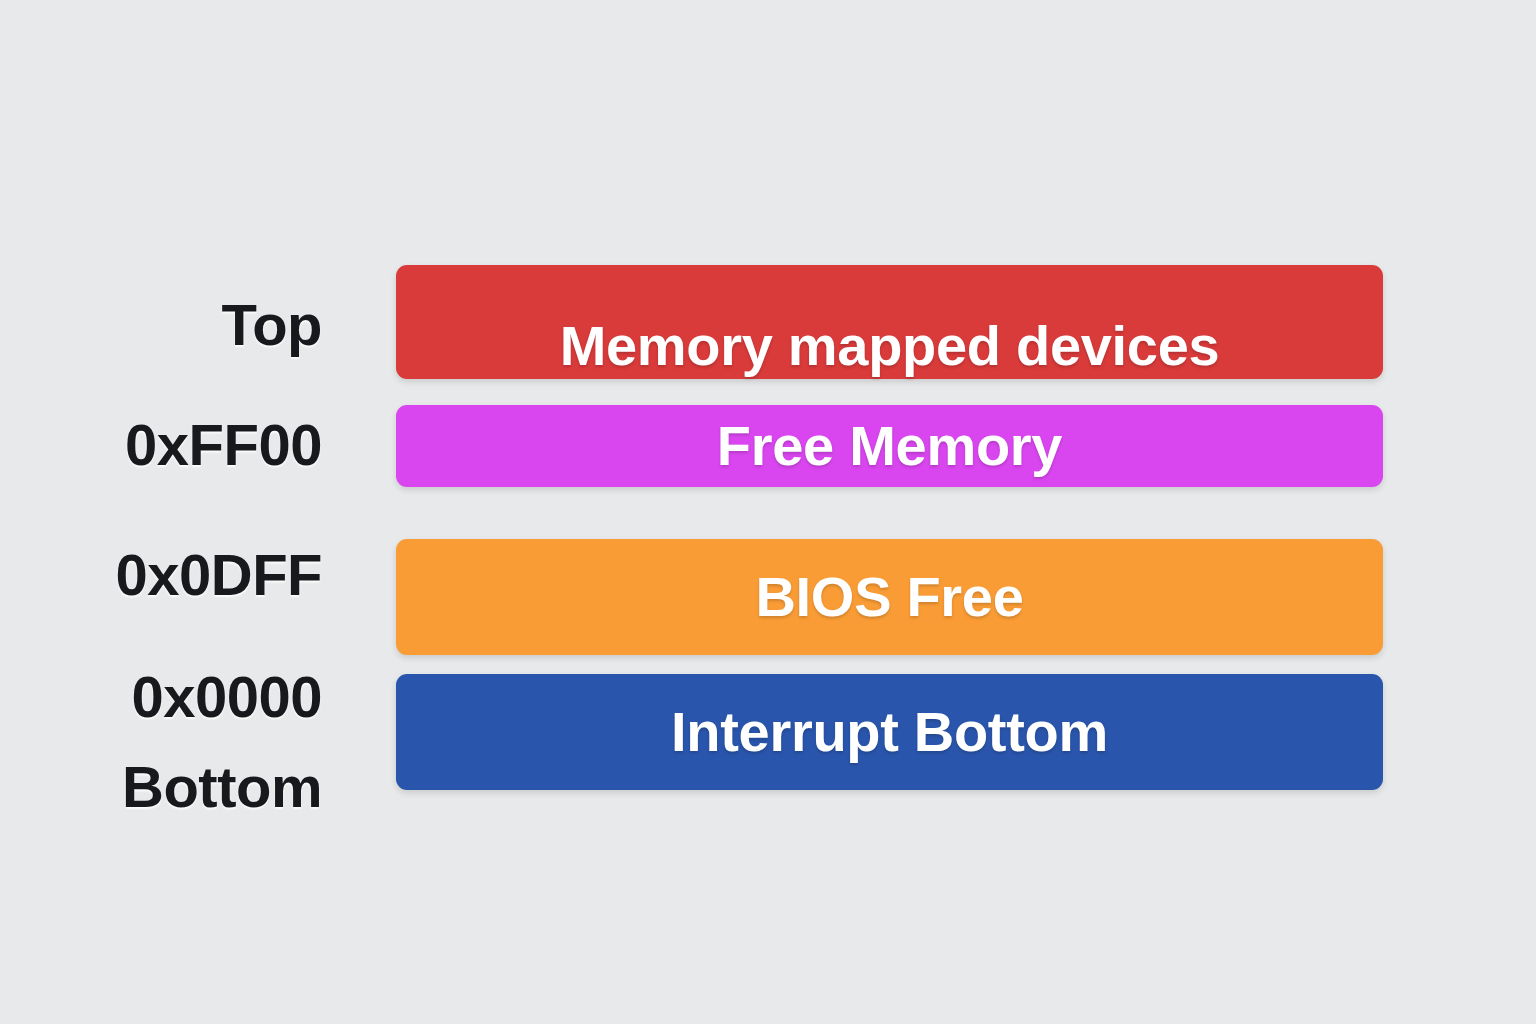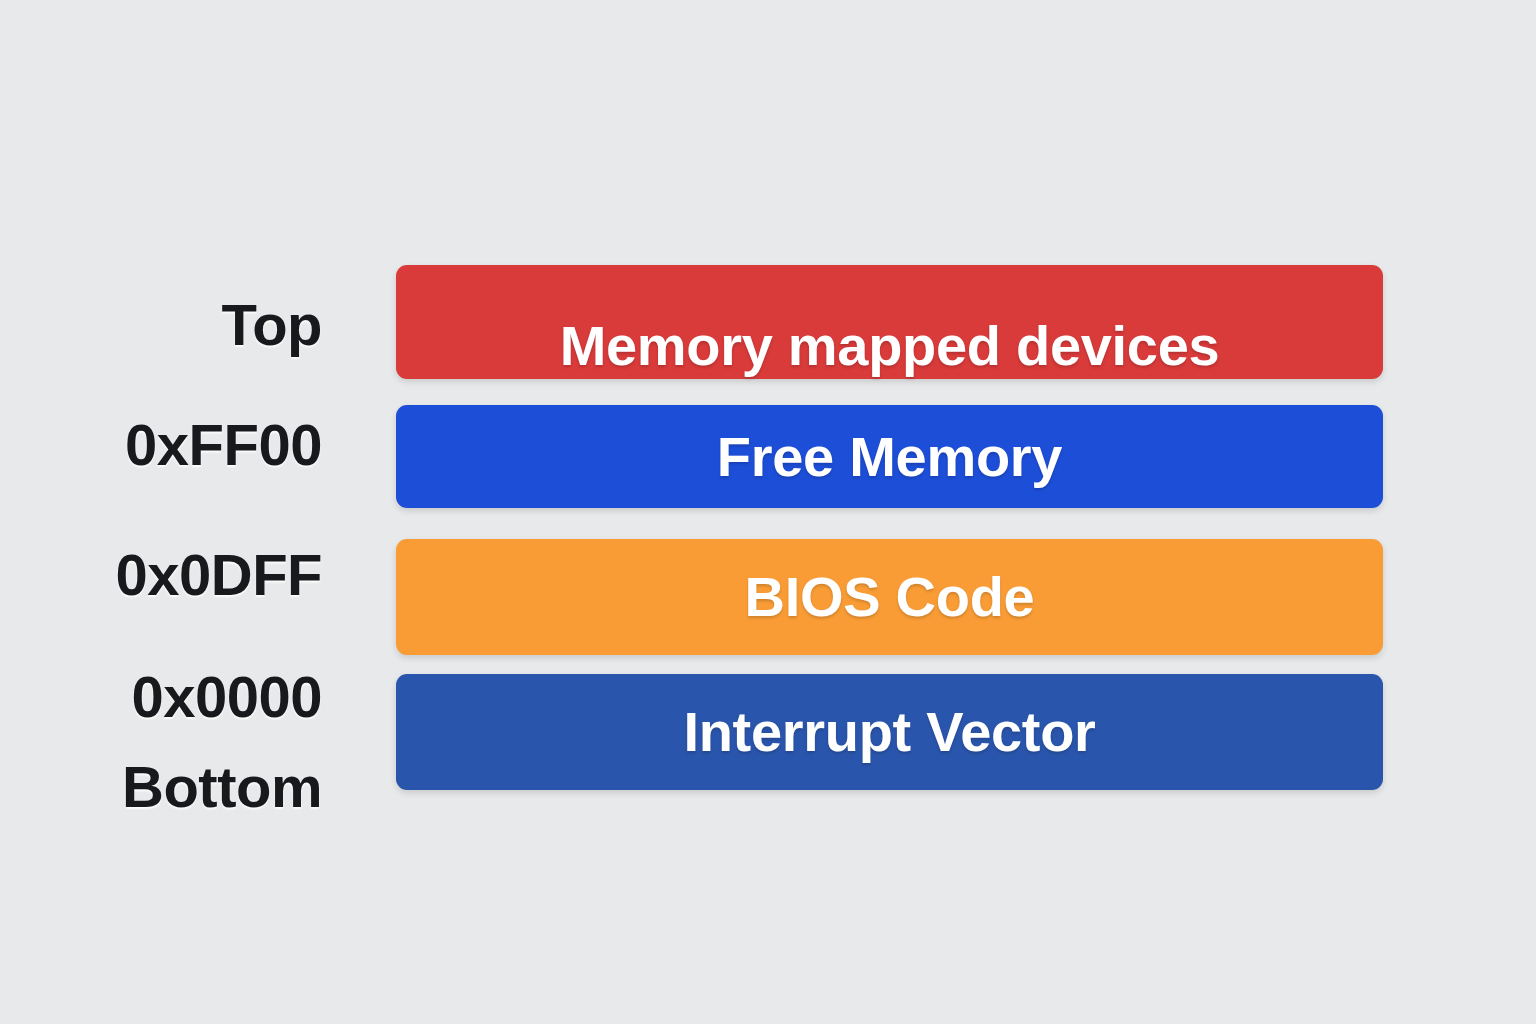--- a/index.html
+++ b/index.html
@@ -67,23 +67,23 @@
 
   <div class="addr-label" style="top: 284px;">Top</div>
   <div class="addr-label" style="top: 404px;">0xFF00</div>
   <div class="addr-label" style="top: 534px;">0x0DFF</div>
   <div class="addr-label" style="top: 656px;">0x0000</div>
   <div class="addr-label" style="top: 746px;">Bottom</div>
 
   <div class="region" style="top: 253px; height: 114px; background: rgb(217, 58, 58);">
     <span class="region-label" style="color: rgb(255, 255, 255); margin-top: 48px;">Memory mapped devices</span>
   </div>
-  <div class="region" style="top: 393px; height: 103px; background: #1d4ed8;">
+  <div class="region" style="top: 393px; height: 82px; background: #d946ef;">
     <span class="region-label" style="color: rgb(255, 255, 255);">Free Memory</span>
   </div>
   <div class="region" style="top: 527px; height: 116px; background: rgb(249, 156, 53);">
-    <span class="region-label" style="color: rgb(255, 255, 255);">BIOS Code</span>
+    <span class="region-label" style="color: rgb(255, 255, 255);">BIOS Free</span>
   </div>
   <div class="region" style="top: 662px; height: 116px; background: rgb(42, 85, 172);">
-    <span class="region-label" style="color: rgb(255, 255, 255);">Interrupt Vector</span>
+    <span class="region-label" style="color: rgb(255, 255, 255);">Interrupt Bottom</span>
   </div>
 
 </div>
 
 </body></html>

